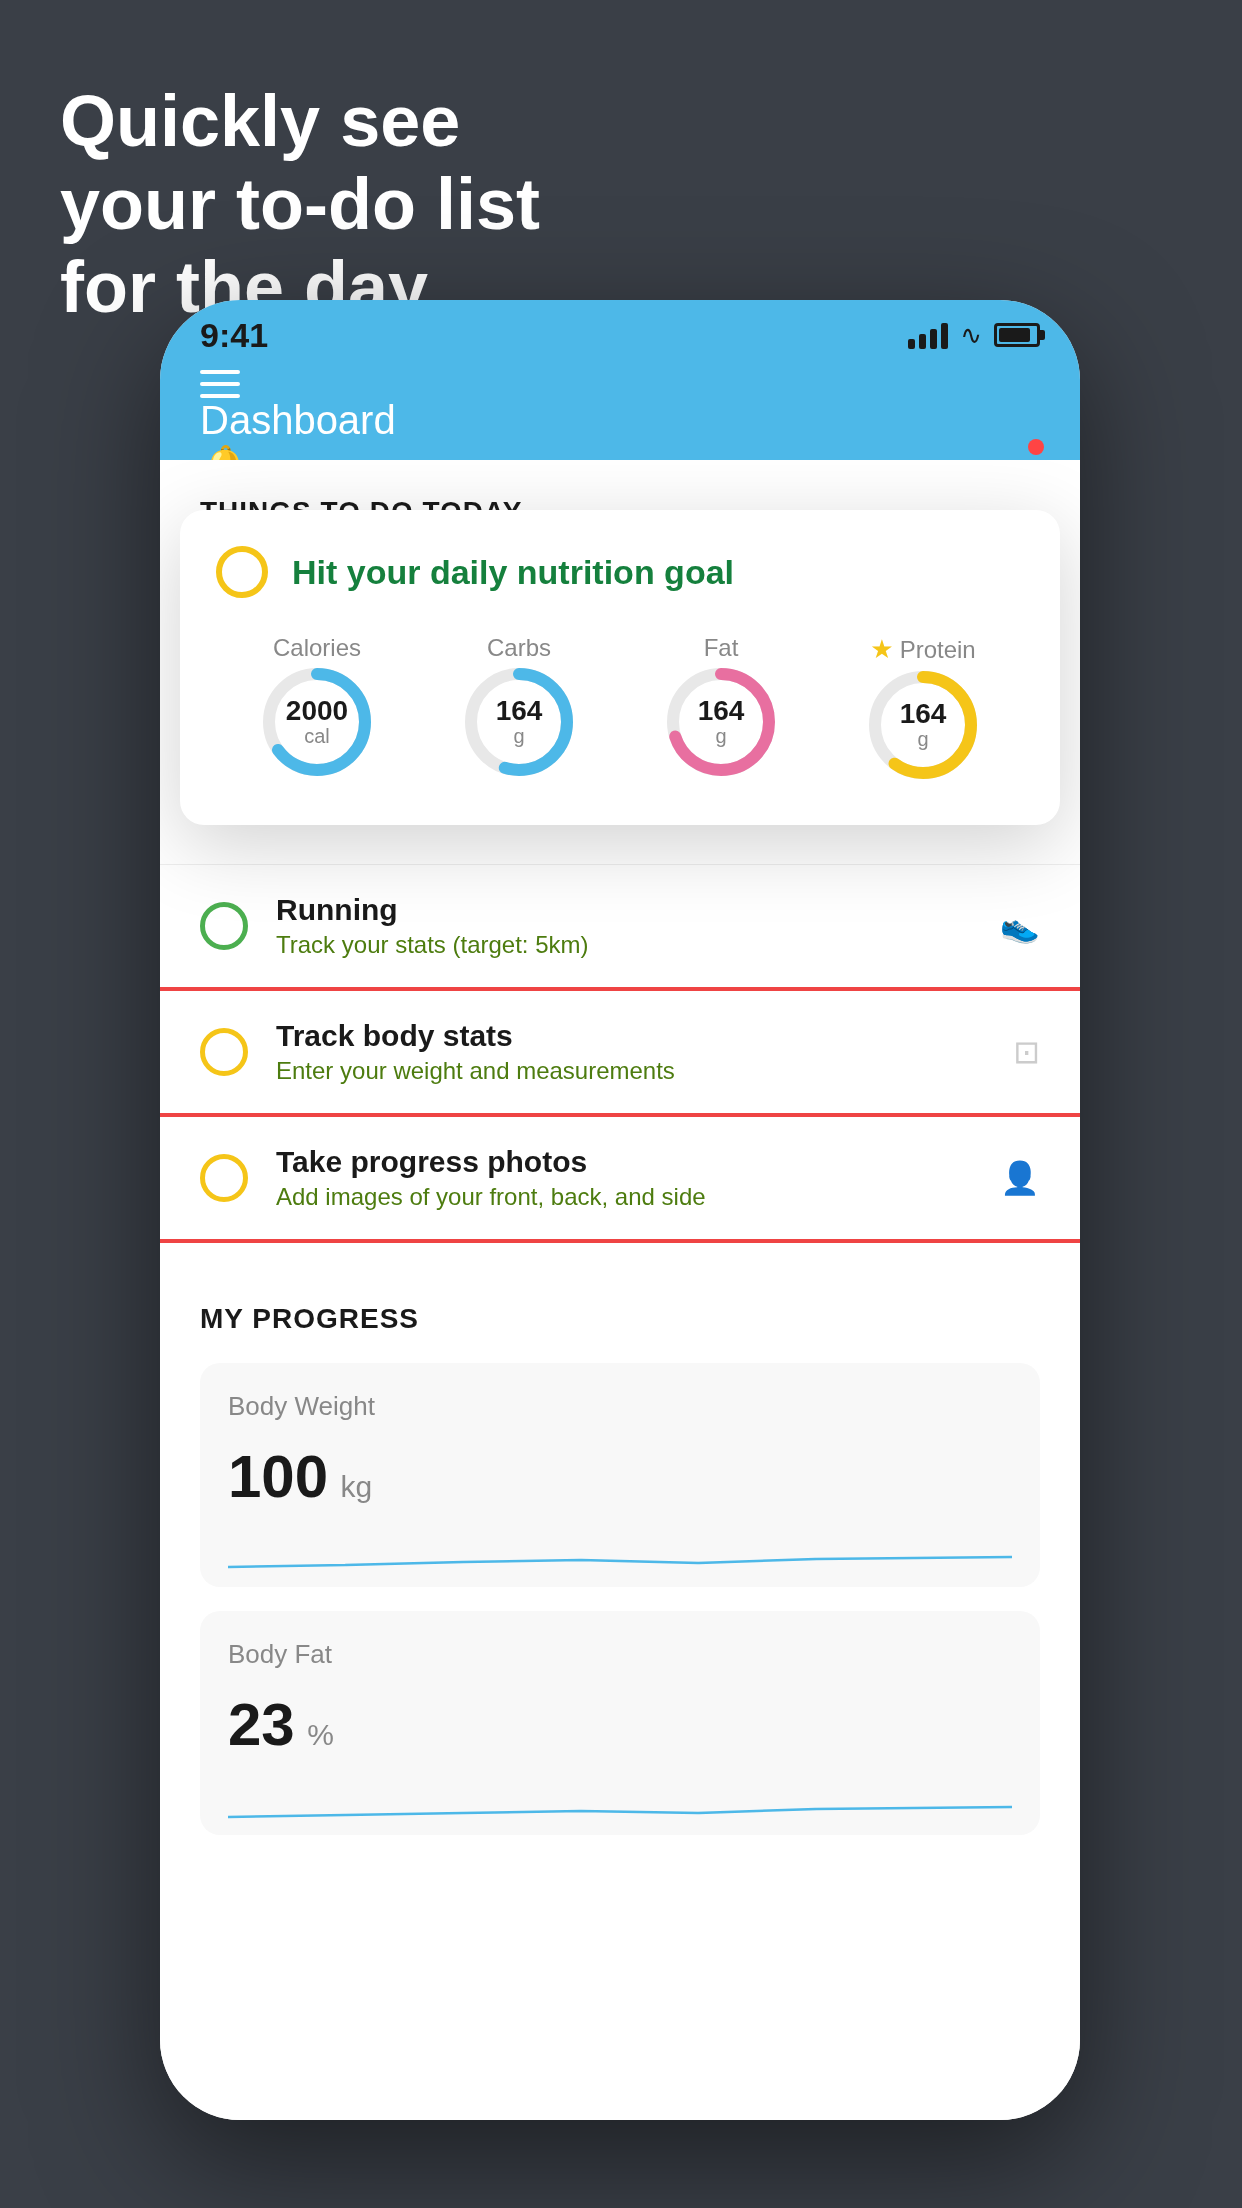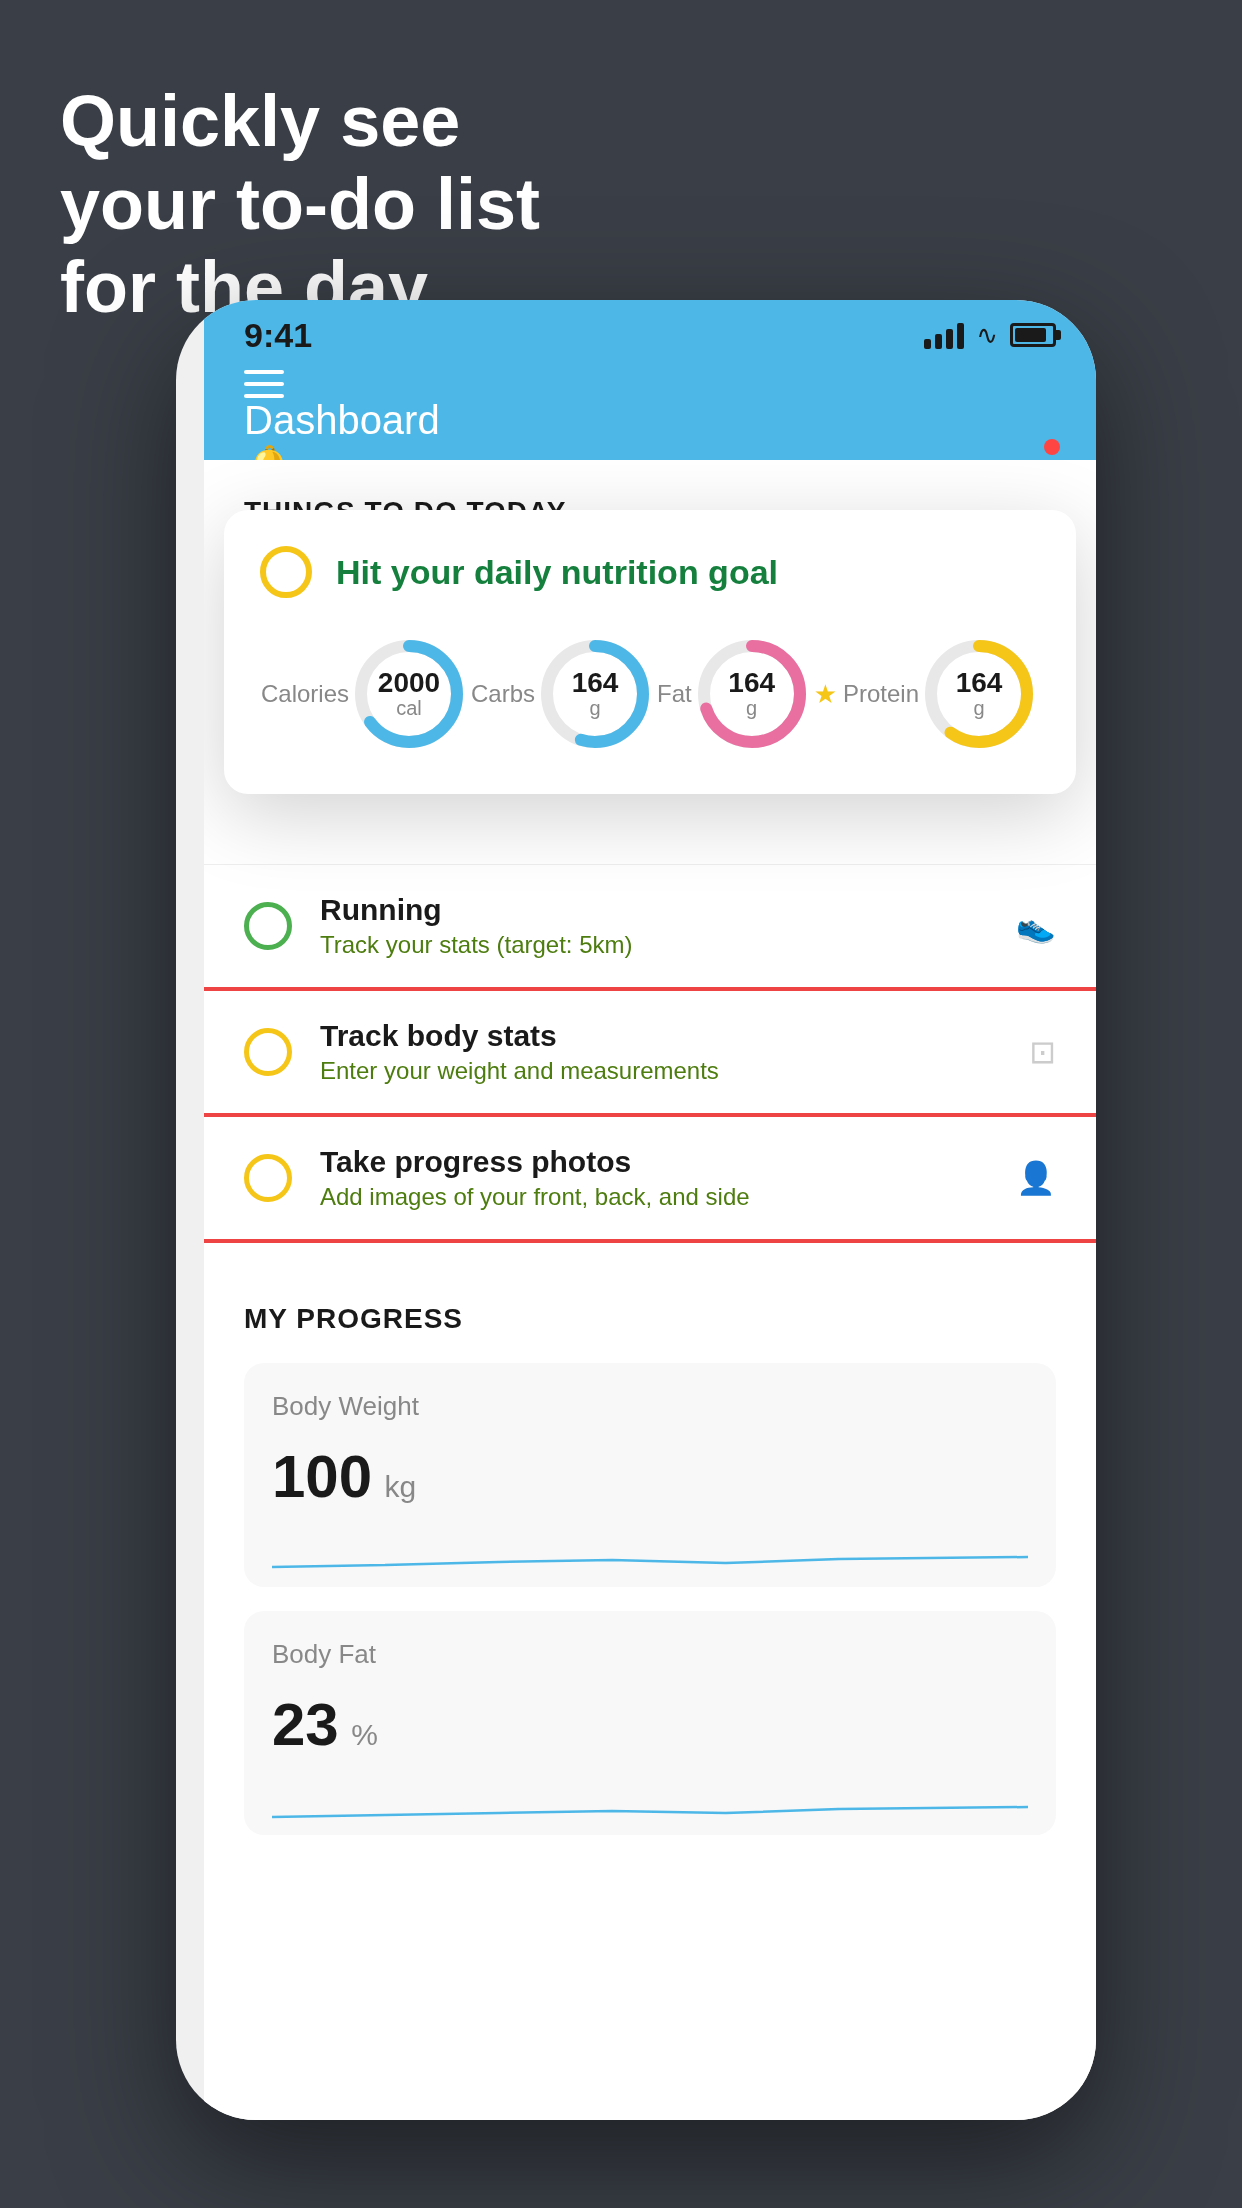--- a/index.html
+++ b/index.html
@@ -23,29 +23,28 @@
       font-size: 72px;
       font-weight: 800;
       line-height: 1.15;
       z-index: 1;
     }
 
     
     .phone {
       position: absolute;
       top: 300px;
-      left: 176px;
+      left: 160px;
       width: 920px;
       height: 1820px;
       background: #f0f0f0;
       border-radius: 80px;
       overflow: hidden;
       box-shadow: 0 40px 120px rgba(0,0,0,0.5);
       z-index: 2;
-      padding-left: 28px;
     }
 
     
     .status-bar {
       background: #4db8e8;
       height: 70px;
       display: flex;
       align-items: center;
       justify-content: space-between;
       padding: 0 40px;
@@ -193,20 +192,21 @@
       font-weight: 600;
       color: #15803d;
     }
     .nutrition-macros {
       display: flex;
       justify-content: space-around;
       align-items: flex-start;
     }
     .macro-item {
       display: flex;
+      flex-direction: column;
       align-items: center;
     }
     .macro-label {
       font-size: 24px;
       color: #888;
     }
     .macro-label.starred {
       display: flex;
       align-items: center;
       gap: 6px;

